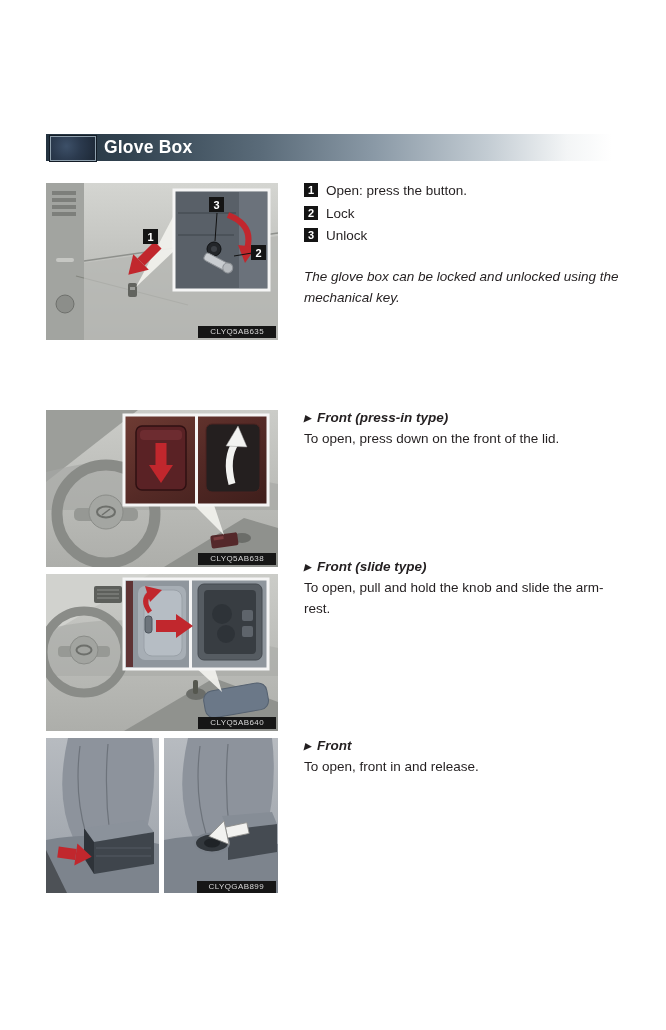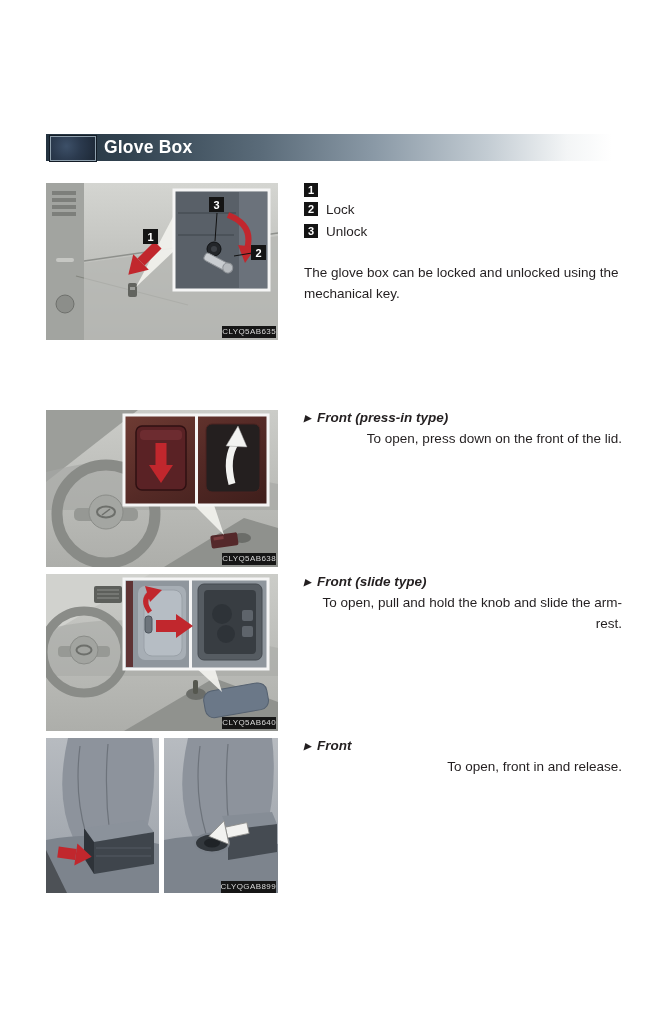--- a/index.html
+++ b/index.html
@@ -12,31 +12,31 @@
   .hbar .thumb{position:absolute;left:4px;top:2px;width:44px;height:23px;
         background:radial-gradient(circle at 35% 40%,#3d5068 0%,#2b3a4e 45%,#1d2836 100%);
         border:1px solid #8fa0ad;box-shadow:0 0 0 1px #131c26;}
   .hbar .htitle{position:absolute;left:58px;top:0;height:27px;line-height:27px;
         color:#ffffff;font-size:17.5px;font-weight:bold;letter-spacing:.2px;white-space:nowrap;}
 
   
   .fig{position:absolute;left:46px;width:232px;height:157px;background:#c0c1bd;}
   .fig svg{display:block;}
   .caption{position:absolute;right:2px;bottom:2px;background:#161616;color:#d9d9d9;
-        font-size:8px;line-height:10px;padding:1px 0;letter-spacing:.4px;}
+        font-size:8px;line-height:10px;padding:1px 12px;letter-spacing:.4px;}
 
   
   .txt{position:absolute;left:304px;width:318px;font-size:13.5px;line-height:21px;}
   .steps .row{display:flex;align-items:flex-start;margin-bottom:1.5px;}
   .badge{flex:0 0 auto;display:inline-block;width:14px;height:14px;background:#141414;color:#ffffff;
         font-size:11px;font-weight:bold;text-align:center;line-height:14px;margin:3px 8px 0 0;}
-  .note{margin-top:20px;}
+  .note{margin-top:20px;font-style:italic;}
   .entry-head{font-weight:bold;font-size:13.5px;line-height:20px;font-style:italic;}
   .entry-head .marker{font-size:9px;vertical-align:1px;margin-right:6px;}
-  .entry-body{line-height:21px;text-align:right;}
+  .entry-body{line-height:21px;}
 
   .pagenum{position:absolute;left:622px;top:995px;font-size:13px;color:#3a3a3a;margin-top:8px;}
 
   
   .svgbadge{font-family:"Liberation Sans",sans-serif;font-size:11px;font-weight:bold;fill:#ffffff;}
 </style>
 </head>
 <body>
 
 <div class="page">
@@ -114,20 +114,21 @@
         </g>
       </g>
     </svg>
     <span class="caption">CLYQ5AB635</span>
   </div>
 
   <div class="txt" style="top:180px">
     <div class="steps">
       <div class="row">
         <span class="badge">1</span>
+        <span>Open: press the button.</span>
       </div>
       <div class="row">
         <span class="badge">2</span>
         <span>Lock</span>
       </div>
       <div class="row">
         <span class="badge">3</span>
         <span>Unlock</span>
       </div>
     </div>
@@ -248,21 +249,21 @@
         <rect x="158" y="16" width="52" height="64" rx="4" fill="#383d42"></rect>
         <circle cx="176" cy="40" r="10" fill="#2c3136" opacity=".8"></circle>
         <circle cx="180" cy="60" r="9" fill="#2c3136" opacity=".8"></circle>
         <rect x="196" y="36" width="11" height="11" rx="2" fill="#5e646b"></rect>
         <rect x="196" y="52" width="11" height="11" rx="2" fill="#5e646b"></rect>
       </g>
     </svg>
     <span class="caption">CLYQ5AB640</span>
   </div>
 
-  <div class="txt" style="top:572px">
+  <div class="txt" style="top:557px">
     <div class="entry-head">
       <span class="marker">▶</span><span>Front (slide type)</span>
     </div>
     <div class="entry-body">To open, pull and hold the knob and slide the arm-rest.</div>
   </div>
 
   <div class="fig" style="top:738px;background:#d946ef">
     <svg width="232" height="157" viewBox="0 0 232 157">
       <defs>
         <linearGradient id="seat" x1="0" y1="0" x2="0" y2="1">

